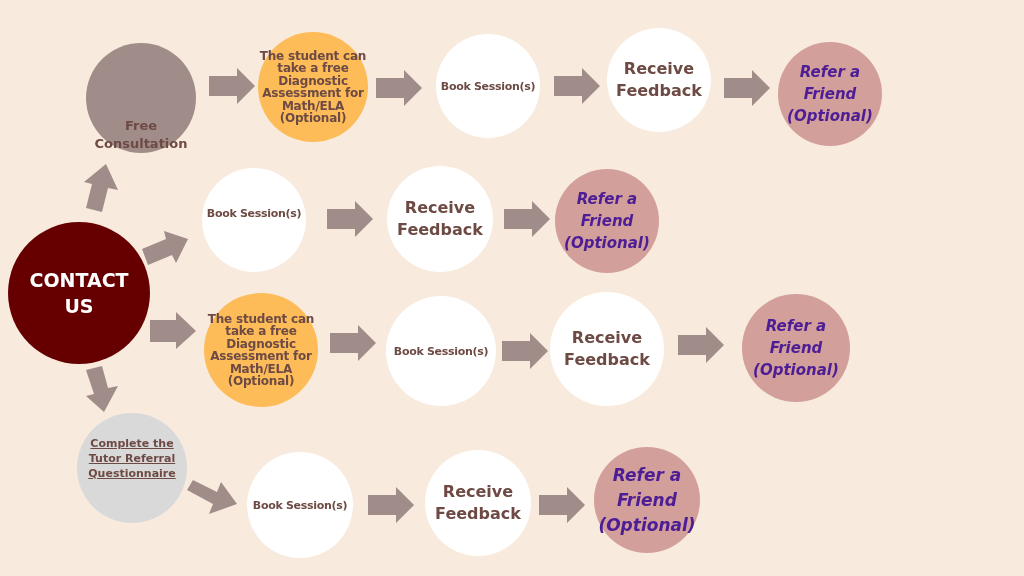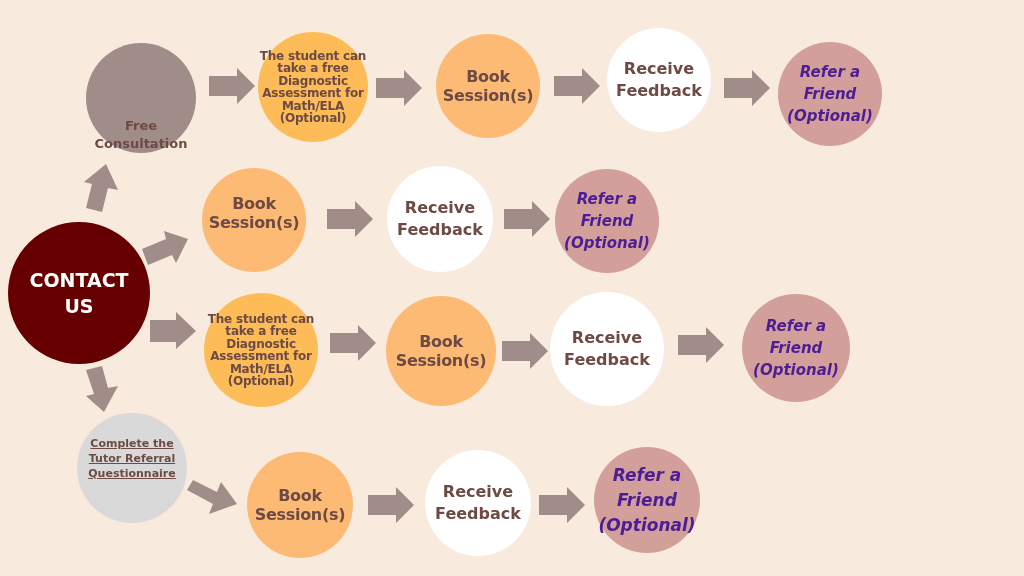--- a/index.html
+++ b/index.html
@@ -4,21 +4,21 @@
 <style>
   html, body { margin:0; padding:0; }
   body { width:1024px; height:576px; background:#f8eadc; position:relative; overflow:hidden;
          font-family: "DejaVu Sans", "Liberation Sans", sans-serif; }
   .node { position:absolute; border-radius:50%; display:flex; align-items:center; justify-content:center;
           text-align:center; color:#6e4a44; font-weight:bold; box-sizing:border-box; }
   .node span { display:block; white-space:pre-line; }
   .contact { background:#660000; color:#ffffff; font-size:19px; line-height:26px;justify-content:center; }
   .consult { background:#a08c89; color:#6e4a44; font-size:13px; line-height:18px;align-items:flex-end; }
   .diag { background:#fdbc58; color:#6e4a44; font-size:12px; line-height:12.5px; letter-spacing:-0.2px; }
-  .book { background:#fdba74; color:#6e4a44; font-size:16px; letter-spacing:-0.3px; }
+  .book { background:#ffffff; color:#6e4a44; font-size:11px; letter-spacing:-0.3px; }
   .recv { background:#ffffff; color:#6e4a44; font-size:16px; line-height:22px; }
   .refer { background:#d29f9a; color:#4c1d95; font-size:15px; line-height:22px;font-style:italic; }
   .quest { background:#d9d9d9; color:#6e4a44; font-size:11px; line-height:15px;text-decoration:underline; }
   .arrow { position:absolute; }
   .arrow polygon { fill:#a08c89; }
 </style>
 </head>
 <body>
 
 <div class="node contact" style="left:8px;top:222px;width:142px;height:142px;">

